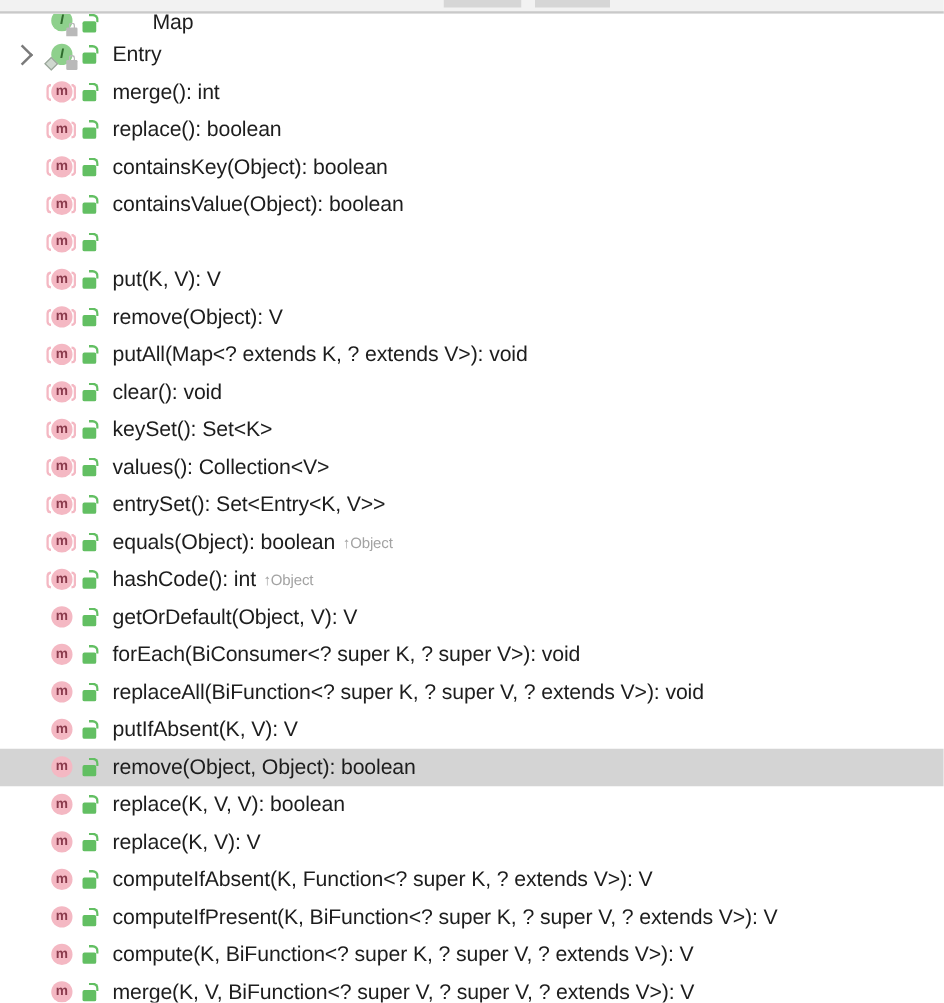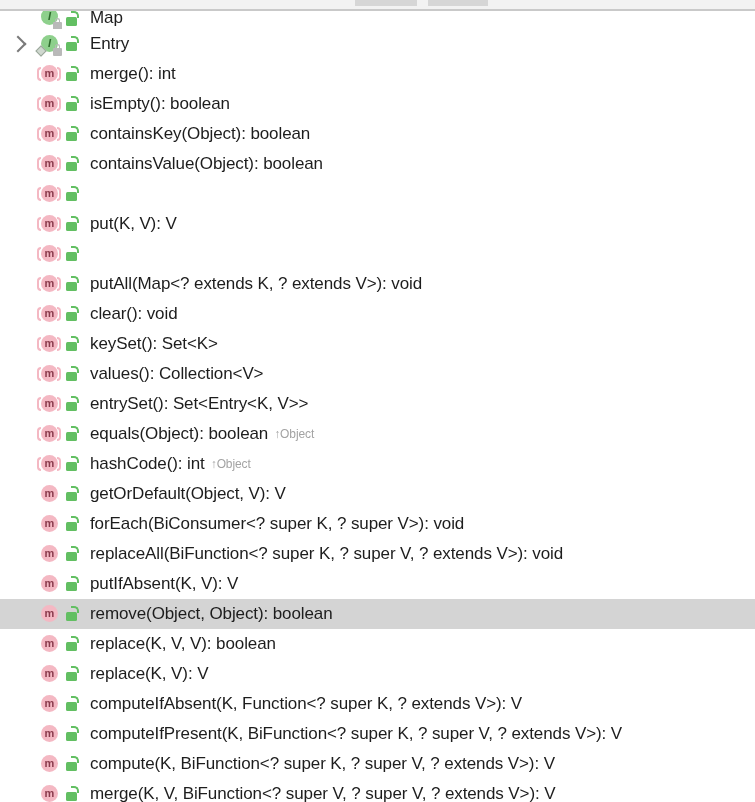--- a/index.html
+++ b/index.html
@@ -203,21 +203,21 @@
   
   .tree-row.clipped {
     height: 18px;
     align-items: flex-end;
     overflow: hidden;
   }
   .tree-row.clipped .gutter,
   .tree-row.clipped .kind-icon,
   .tree-row.clipped .vis-icon { height: 18px; align-items: flex-end; }
   .tree-row.clipped .kind-icon .disc { top: -3px; }
-  .tree-row.clipped .row-label { line-height: 22px; }
+  .tree-row.clipped .row-label { line-height: 22px; margin-left: 32px; }
 </style>
 </head>
 <body>
 
 <div id="toolbar-strip">
   <div class="tb-btn b1"></div>
   <div class="tb-btn b2"></div>
 </div>
 
 <div id="structure-tree">
@@ -273,21 +273,21 @@
         <span class="br l"></span>
         <span class="br r"></span>
         <span class="disc">
           <span class="glyph">m</span>
         </span>
       </div>
       <div class="vis-icon">
         <span class="shackle"></span>
         <span class="body"></span>
       </div>
-      <span class="row-label">isEmpty(): boolean</span>
+      <span class="row-label">replace(): boolean</span>
     </div>
     <div class="tree-row">
       <div class="gutter"></div>
       <div class="kind-icon icon-method">
         <span class="br l"></span>
         <span class="br r"></span>
         <span class="disc">
           <span class="glyph">m</span>
         </span>
       </div>
@@ -347,20 +347,21 @@
         <span class="br l"></span>
         <span class="br r"></span>
         <span class="disc">
           <span class="glyph">m</span>
         </span>
       </div>
       <div class="vis-icon">
         <span class="shackle"></span>
         <span class="body"></span>
       </div>
+      <span class="row-label">remove(Object): V</span>
     </div>
     <div class="tree-row">
       <div class="gutter"></div>
       <div class="kind-icon icon-method">
         <span class="br l"></span>
         <span class="br r"></span>
         <span class="disc">
           <span class="glyph">m</span>
         </span>
       </div>

